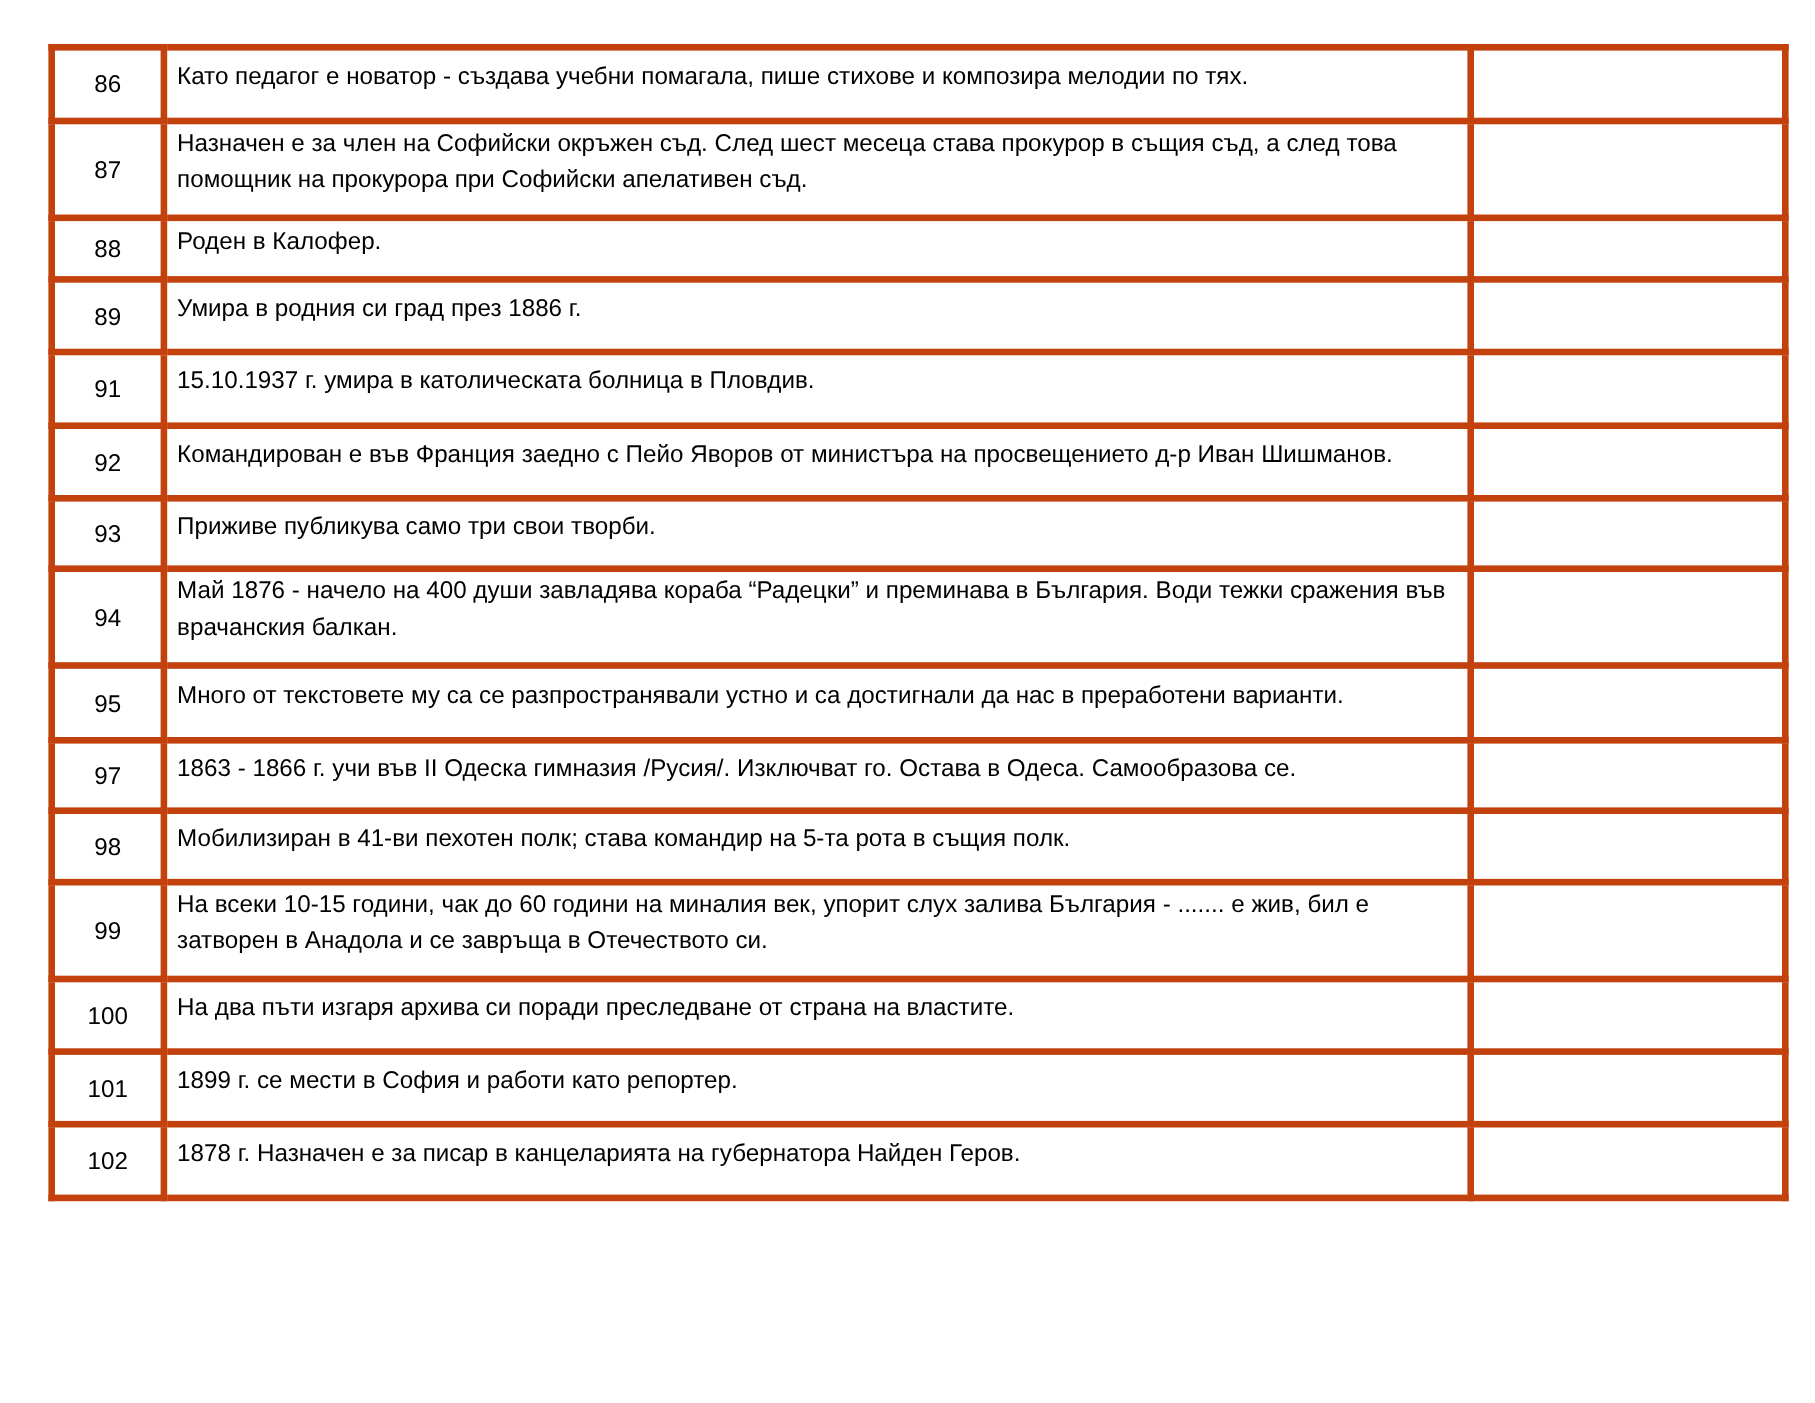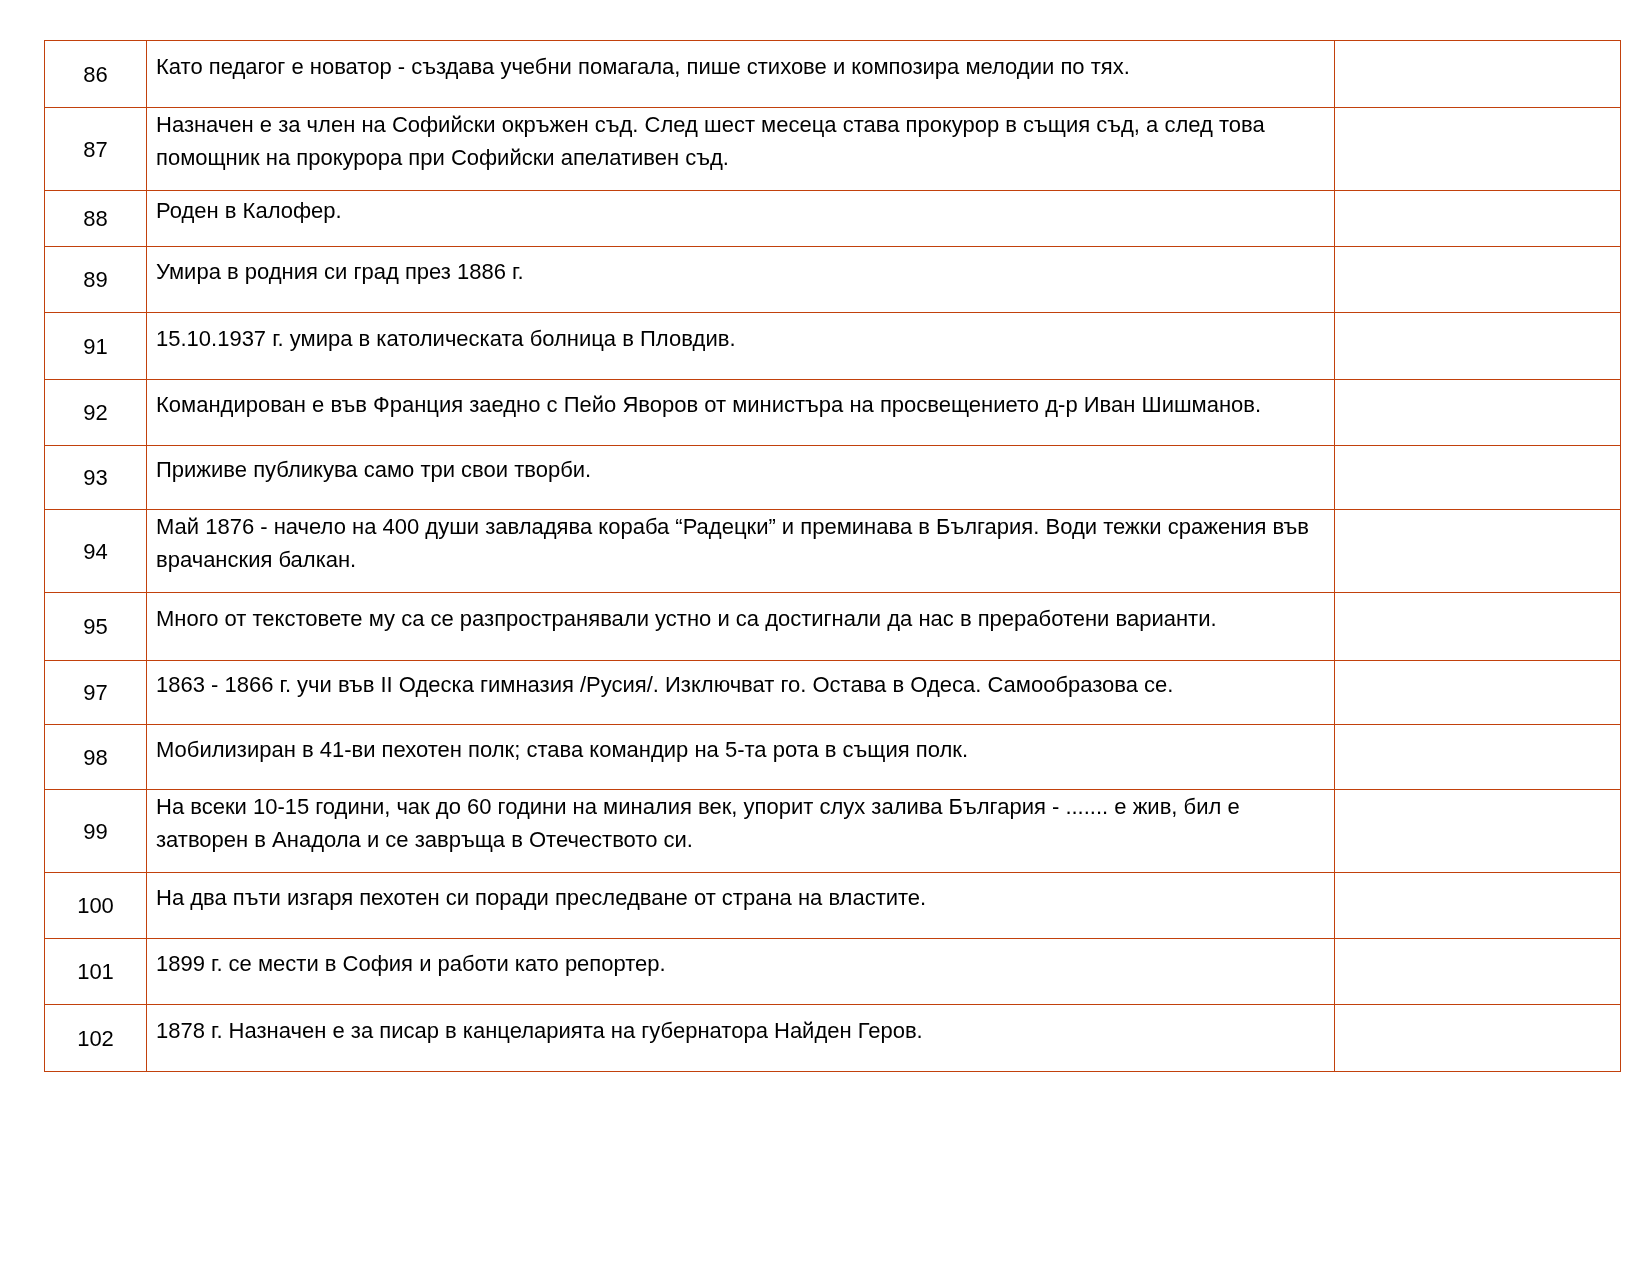--- a/index.html
+++ b/index.html
@@ -25,21 +25,21 @@
     left: 44px;
     top: 40px;
     width: 1576px;
   }
   table.quiz-table {
     border-collapse: collapse;
     table-layout: fixed;
     width: 1576px;
   }
   table.quiz-table td {
-    border: 1px solid #c2410c;
+    border: 6px solid #c2410c;
     vertical-align: middle;
     font-size: 22px;
     line-height: 33px;
     background: #ffffff;
     box-sizing: border-box;
   }
   td.num-cell {
     text-align: center;
     padding: 0 4px;
   }
@@ -118,21 +118,21 @@
           <td class="text-cell">Мобилизиран в 41-ви пехотен полк; става командир на 5-та рота в същия полк.</td>
           <td class="answer-cell"></td>
         </tr>
         <tr style="height:70px">
           <td class="num-cell">99</td>
           <td class="text-cell">На всеки 10-15 години, чак до 60 години на миналия век, упорит слух залива България - ....... е жив, бил е затворен в Анадола и се завръща в Отечеството си.</td>
           <td class="answer-cell"></td>
         </tr>
         <tr style="height:66px">
           <td class="num-cell">100</td>
-          <td class="text-cell">На два пъти изгаря пехотен си поради преследване от страна на властите.</td>
+          <td class="text-cell">На два пъти изгаря архива си поради преследване от страна на властите.</td>
           <td class="answer-cell"></td>
         </tr>
         <tr style="height:66px">
           <td class="num-cell">101</td>
           <td class="text-cell">1899 г. се мести в София и работи като репортер.</td>
           <td class="answer-cell"></td>
         </tr>
         <tr style="height:67px">
           <td class="num-cell">102</td>
           <td class="text-cell">1878 г. Назначен е за писар в канцеларията на губернатора Найден Геров.</td>

